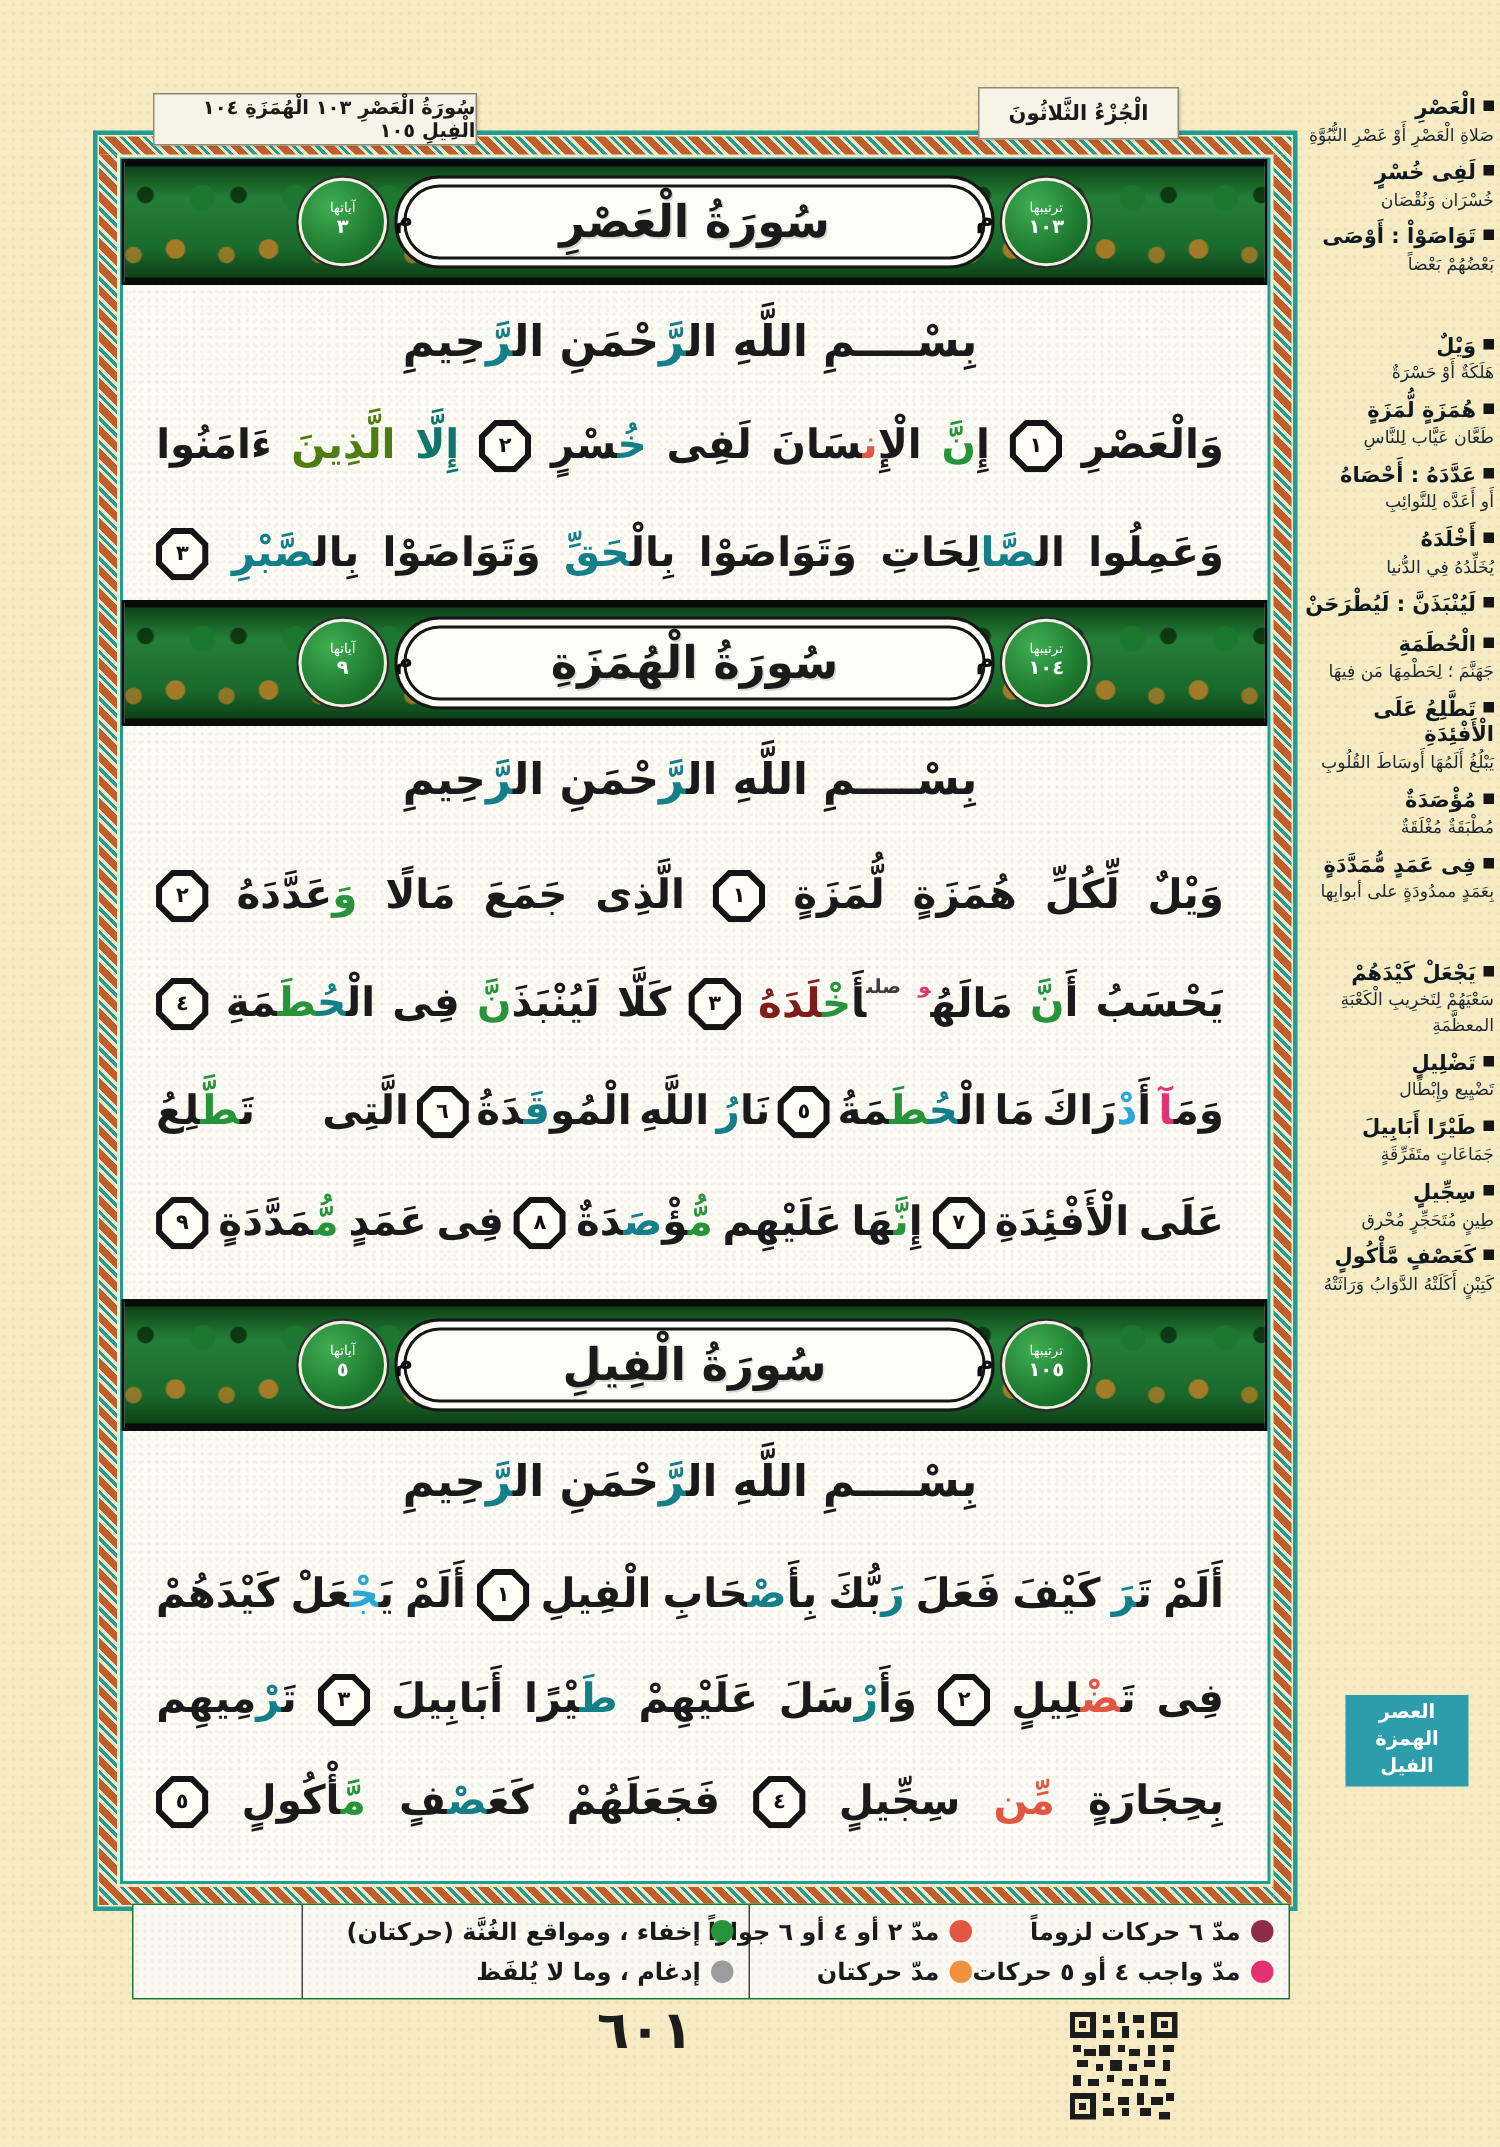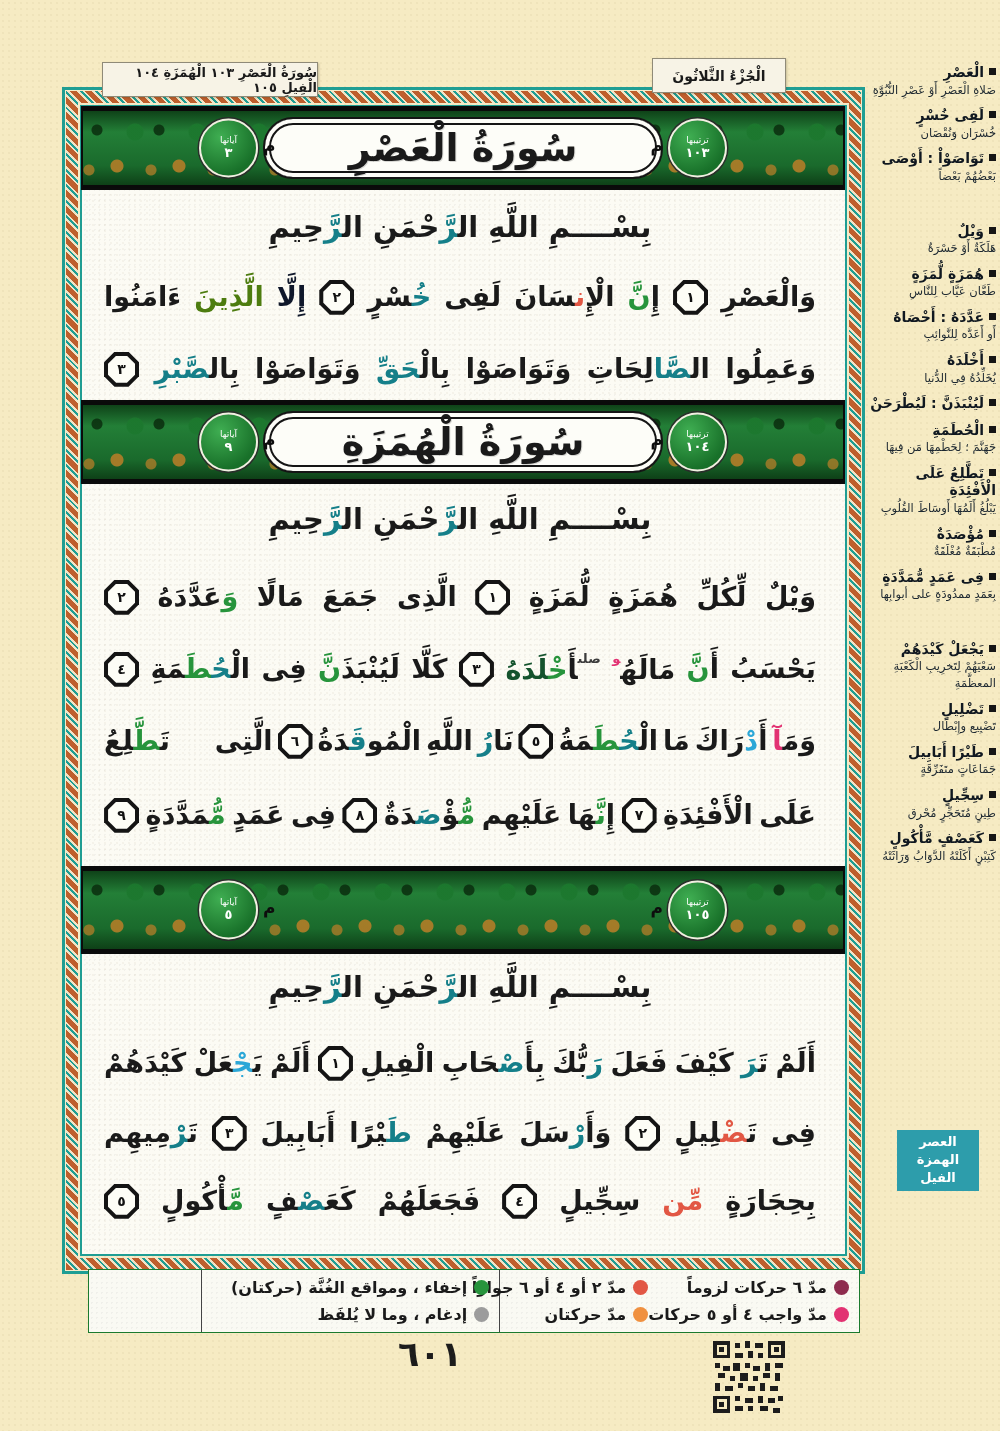--- a/index.html
+++ b/index.html
@@ -29,21 +29,21 @@
         radial-gradient(circle at 52px 24px, rgba(28,120,46,.95) 8px, transparent 9px),
         radial-gradient(circle at 6px 62px, rgba(171,124,40,.8) 5px, transparent 6px),
         linear-gradient(180deg,#0c3a14,#237f37 30%,#1a6a2c 72%,#0c3a14);
       background-size:62px 80px,62px 80px,62px 80px,62px 80px,100% 100%;
       box-shadow:inset 0 3px 0 #0a0a0a, inset 0 -3px 0 #0a0a0a;
       display:flex;align-items:center;justify-content:center;}
   .b1{top:106px;} .b2{top:400px;} .b3{top:866px;height:84px;}
   .cart{position:relative;width:396px;height:58px;background:#fdfdf8;border:2px solid #151515;border-radius:30px;
         box-shadow:inset 0 0 0 4px #fdfdf8, inset 0 0 0 6px #151515;
         display:flex;align-items:center;justify-content:center;}
-  .cart .title{font-size:38px;font-weight:bold;direction:rtl;letter-spacing:1px;text-shadow:1px 1px 0 rgba(0,0,0,.15);}
+  .cart .title{font-size:30px;font-weight:bold;direction:rtl;letter-spacing:1px;text-shadow:1px 1px 0 rgba(0,0,0,.15);}
   .med{position:absolute;top:50%;transform:translateY(-50%);width:55px;height:55px;border-radius:50%;
        background:radial-gradient(circle at 35% 30%,#3fae52,#187029 72%);border:2.5px solid #f2efe2;
        box-shadow:0 0 0 1.5px #2c2c2c;color:#fff;display:flex;flex-direction:column;align-items:center;justify-content:center;
        direction:rtl;line-height:1.1;z-index:5;}
   .med .lbl{font-size:9px;} .med .num{font-size:13px;font-weight:bold;}
   .med-order{right:116px;} .med-ayat{left:116px;}
   .tipg{position:absolute;top:50%;transform:translateY(-58%);font-size:17px;font-weight:bold;color:#0d0d0d;z-index:5;}
   .tip-r{right:180px;} .tip-l{left:180px;}
 
   
@@ -135,20 +135,23 @@
       <span class="num">٩</span>
     </span>
   </div>
 
   <div class="banner b3">
     <span class="med med-order">
       <span class="lbl">ترتيبها</span>
       <span class="num">١٠٥</span>
     </span>
     <span class="tipg tip-r">م</span>
+    <div class="cart">
+      <span class="title">سُورَةُ الْفِيلِ</span>
+    </div>
     <span class="tipg tip-l">م</span>
     <span class="med med-ayat">
       <span class="lbl">آياتها</span>
       <span class="num">٥</span>
     </span>
   </div>
 
   <div class="qline bism la1">
       <span class="word"><span style="color: rgb(26, 26, 26);">بِسْــــمِ اللَّهِ ال</span><span style="color: rgb(21, 127, 137);">رَّ</span><span style="color: rgb(26, 26, 26);">حْمَنِ ال</span><span style="color: rgb(21, 127, 137);">رَّ</span><span style="color: rgb(26, 26, 26);">حِيمِ</span></span>
     </div>
@@ -157,21 +160,21 @@
       <span class="word"><span class="aya">
           <b>١</b>
         </span></span>
       <span class="word"><span style="color: rgb(26, 26, 26);">إِ</span><span style="color: rgb(39, 148, 60);">نَّ</span></span>
       <span class="word"><span style="color: rgb(26, 26, 26);">الْإِ</span><span style="color: rgb(226, 87, 68);">ن</span><span style="color: rgb(26, 26, 26);">سَانَ</span></span>
       <span class="word"><span style="color: rgb(26, 26, 26);">لَفِى</span></span>
       <span class="word"><span style="color: rgb(21, 127, 137);">خُ</span><span style="color: rgb(26, 26, 26);">سْرٍ</span></span>
       <span class="word"><span class="aya">
           <b>٢</b>
         </span></span>
-      <span class="word"><span style="color: #0f172a;">إِلَّا</span></span>
+      <span class="word"><span style="color: #0f766e;">إِلَّا</span></span>
       <span class="word"><span style="color: #4d7c0f;">الَّذِينَ</span></span>
       <span class="word"><span style="color: rgb(26, 26, 26);">ءَامَنُوا</span></span>
     </div>
   <div class="qline la3">
       <span class="word"><span style="color: rgb(26, 26, 26);">وَعَمِلُوا</span></span>
       <span class="word"><span style="color: rgb(26, 26, 26);">ال</span><span style="color: rgb(21, 127, 137);">صَّا</span><span style="color: rgb(26, 26, 26);">لِحَاتِ</span></span>
       <span class="word"><span style="color: rgb(26, 26, 26);">وَتَوَاصَوْا</span></span>
       <span class="word"><span style="color: rgb(26, 26, 26);">بِالْ</span><span style="color: rgb(21, 127, 137);">حَقِّ</span></span>
       <span class="word"><span style="color: rgb(26, 26, 26);">وَتَوَاصَوْا</span></span>
       <span class="word"><span style="color: rgb(26, 26, 26);">بِال</span><span style="color: rgb(21, 127, 137);">صَّبْرِ</span></span>
@@ -196,21 +199,21 @@
       <span class="word"><span style="color: rgb(26, 26, 26);">مَالًا</span></span>
       <span class="word"><span style="color: rgb(39, 148, 60);">وَ</span><span style="color: rgb(26, 26, 26);">عَدَّدَهُ</span></span>
       <span class="word"><span class="aya">
           <b>٢</b>
         </span></span>
     </div>
   <div class="qline lh2">
       <span class="word"><span style="color: rgb(26, 26, 26);">يَحْسَبُ</span></span>
       <span class="word"><span style="color: rgb(26, 26, 26);">أَ</span><span style="color: rgb(39, 148, 60);">نَّ</span></span>
       <span class="word"><span style="color: rgb(26, 26, 26);">مَالَهُ</span><span class="sm" style="color: rgb(226, 50, 114);">و</span></span>
-      <span class="word"><span class="sm" style="color: rgb(60, 60, 60);">صلى</span><span style="color: rgb(26, 26, 26);">أَ</span><span style="color: rgb(39, 148, 60);">خْ</span><span style="color: #14532d;">لَدَهُ</span></span>
+      <span class="word"><span class="sm" style="color: rgb(60, 60, 60);">صلى</span><span style="color: rgb(26, 26, 26);">أَ</span><span style="color: rgb(39, 148, 60);">خْ</span><span style="color: #7f1d1d;">لَدَهُ</span></span>
       <span class="word"><span class="aya">
           <b>٣</b>
         </span></span>
       <span class="word"><span style="color: rgb(26, 26, 26);">كَلَّا</span></span>
       <span class="word"><span style="color: rgb(26, 26, 26);">لَيُنْبَذَ</span><span style="color: rgb(39, 148, 60);">نَّ</span></span>
       <span class="word"><span style="color: rgb(26, 26, 26);">فِى</span></span>
       <span class="word"><span style="color: rgb(26, 26, 26);">الْ</span><span style="color: rgb(21, 127, 137);">حُ</span><span style="color: rgb(39, 148, 60);">طَ</span><span style="color: rgb(26, 26, 26);">مَةِ</span></span>
       <span class="word"><span class="aya">
           <b>٤</b>
         </span></span>

